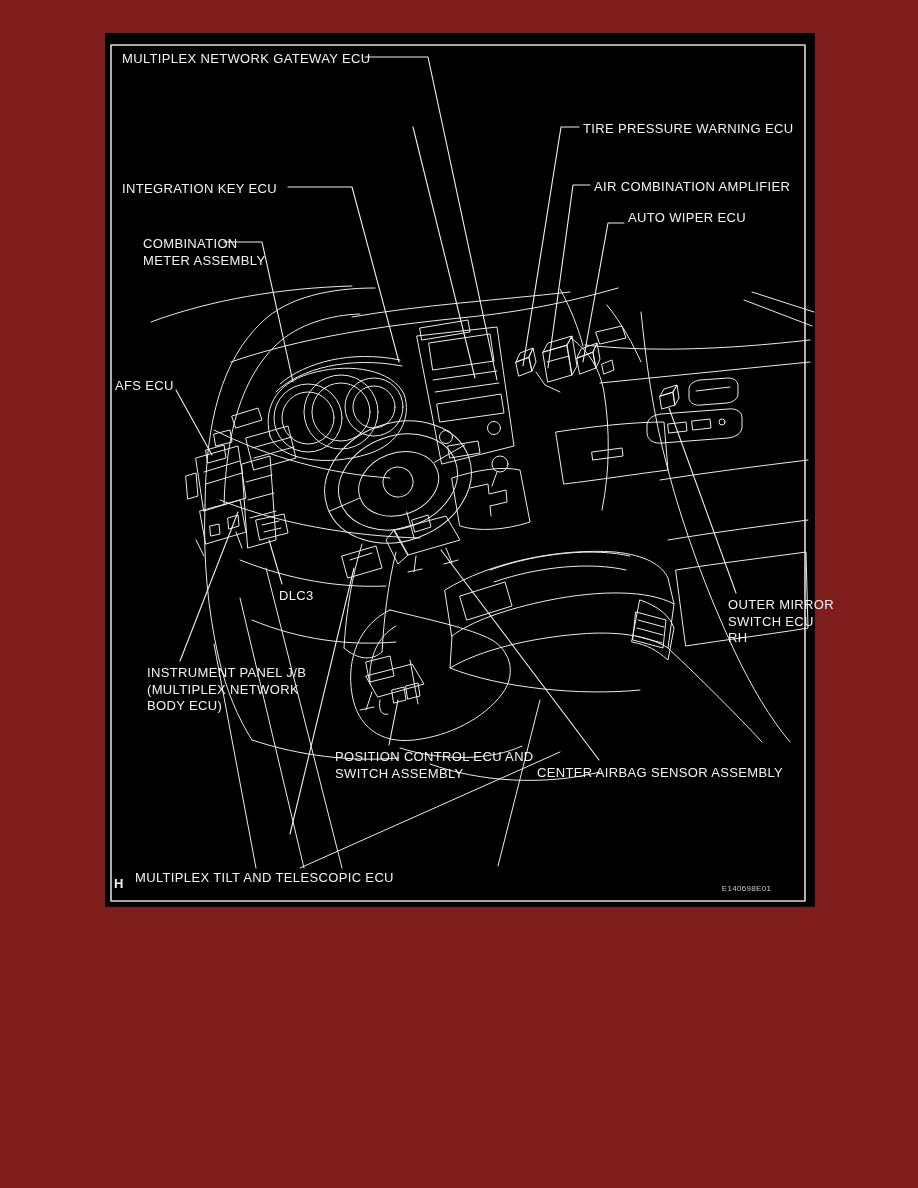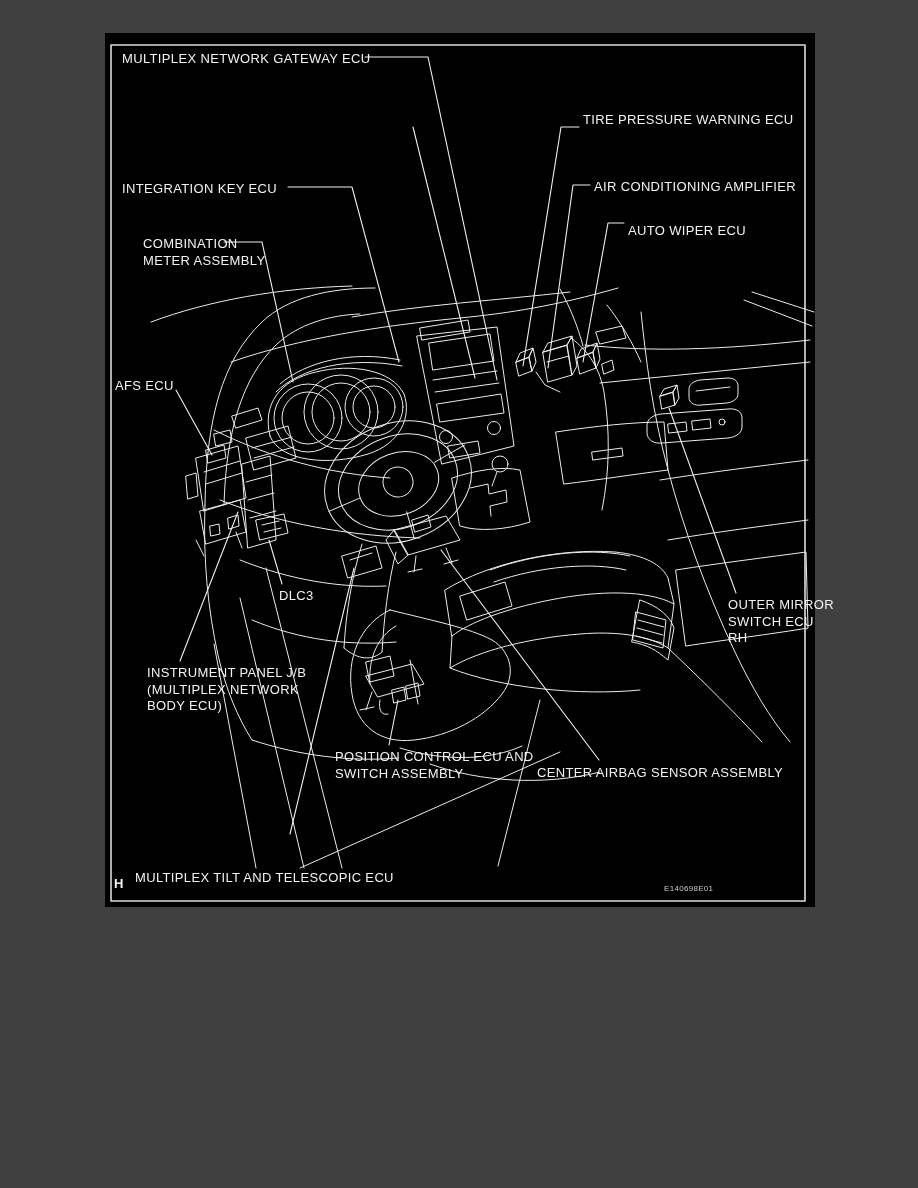--- a/index.html
+++ b/index.html
@@ -1,25 +1,25 @@
 <!DOCTYPE html>
 <html><head>
 <meta charset="utf-8">
 <style>
   html,body{margin:0;padding:0;background:#ffffff;}
-  .page{position:relative;width:918px;height:1188px;background:#404040;overflow:hidden;
+  .page{position:relative;width:918px;height:1188px;background:#7f1d1d;overflow:hidden;
         font-family:"Liberation Sans", sans-serif;}
   .canvas{position:absolute;left:105px;top:33px;width:710px;height:874px;background:#000000;}
   .art{position:absolute;left:105px;top:33px;width:710px;height:874px;}
   .lbl{position:absolute;color:#f2f2f2;font-size:13px;line-height:16.5px;
        letter-spacing:.35px;white-space:nowrap;z-index:3;}
   .lbl div{white-space:nowrap;margin-left:16px;}
   .frame-letter{position:absolute;left:114px;top:876px;color:#f2f2f2;font-size:13px;
        font-weight:bold;z-index:3;}
-  .fig-code{position:absolute;left:664px;top:884px;width:101px;text-align:left;
+  .fig-code{position:absolute;left:696px;top:884px;width:101px;text-align:center;
        color:#c9c9c9;font-size:8px;letter-spacing:.3px;z-index:3;}
 </style>
 </head>
 <body>
 
 <div class="page">
   <div class="canvas"></div>
 
   <svg class="art" viewBox="105 33 710 874" fill="none" stroke="#ececec" stroke-width="1" stroke-linecap="round" stroke-linejoin="round">
 
@@ -240,23 +240,23 @@
       <path d="M290,834 L354,568"></path>
     </g>
   </svg>
 
   <div class="lbl" style="left:122px;top:51px">MULTIPLEX NETWORK GATEWAY ECU</div>
   <div class="lbl" style="left:122px;top:181px">INTEGRATION KEY ECU</div>
   <div class="lbl" style="left:127px;top:236px">
     <div>COMBINATION</div>
     <div>METER ASSEMBLY</div>
   </div>
-  <div class="lbl" style="left:583px;top:112px">TIRE PRESSURE WARNING ECU</div>
-  <div class="lbl" style="left:594px;top:179px">AIR CONDITIONING AMPLIFIER</div>
-  <div class="lbl" style="left:628px;top:223px">AUTO WIPER ECU</div>
+  <div class="lbl" style="left:583px;top:121px">TIRE PRESSURE WARNING ECU</div>
+  <div class="lbl" style="left:594px;top:179px">AIR COMBINATION AMPLIFIER</div>
+  <div class="lbl" style="left:628px;top:210px">AUTO WIPER ECU</div>
   <div class="lbl" style="left:115px;top:378px">AFS ECU</div>
   <div class="lbl" style="left:279px;top:588px">DLC3</div>
   <div class="lbl" style="left:712px;top:597px">
     <div>OUTER MIRROR</div>
     <div>SWITCH ECU</div>
     <div>RH</div>
   </div>
   <div class="lbl" style="left:131px;top:665px">
     <div>INSTRUMENT PANEL J/B</div>
     <div>(MULTIPLEX NETWORK</div>

